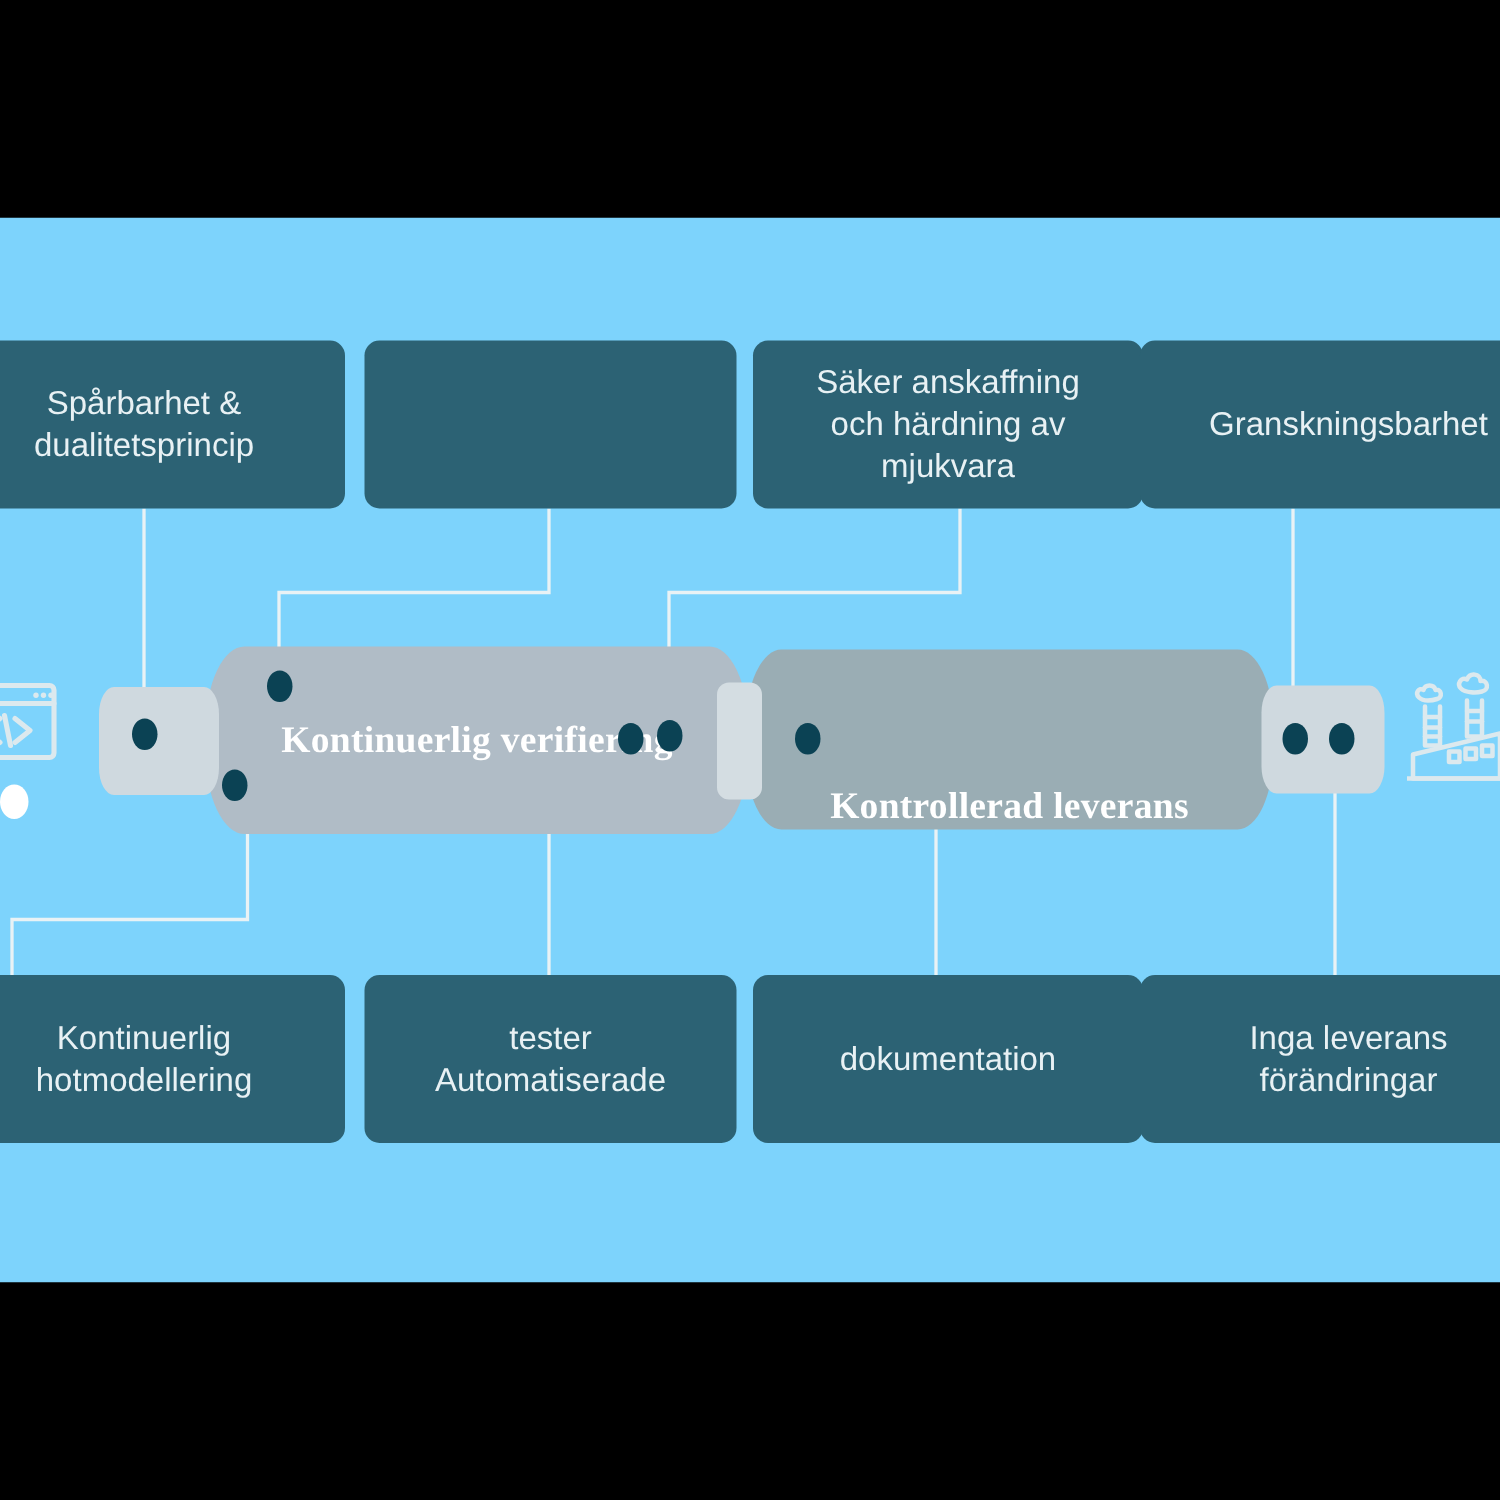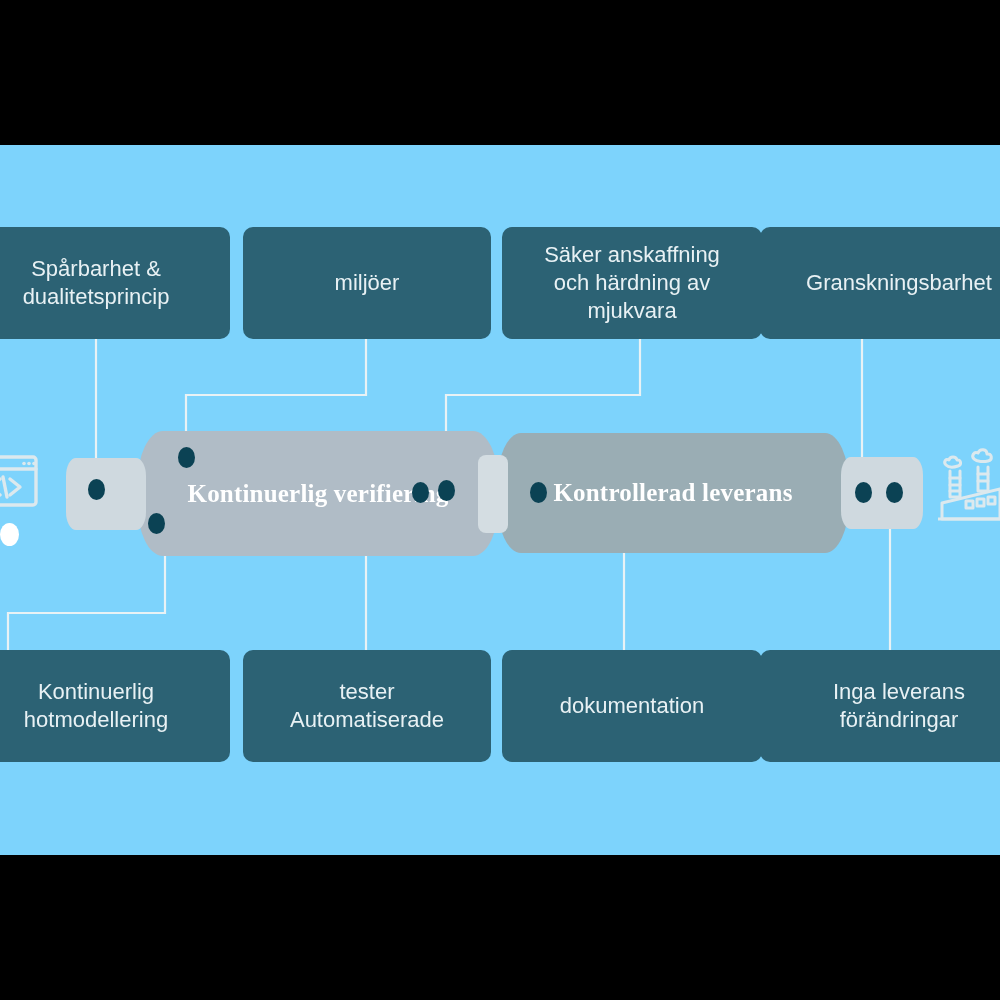--- a/index.html
+++ b/index.html
@@ -91,20 +91,21 @@
   #pipe1 .pipe-body {
     left: 0; top: 0; width: 362px; height: 125px;
     background: #b0bcc6;
   }
   
   #pipe2 { left: 497px; top: 288px; width: 352px; height: 120px; }
   #pipe2 .pipe-body {
     left: 0; top: 0; width: 352px; height: 120px;
     background: #9aadb4;
     border-radius: 24px / 52px;
+    align-items: flex-end;
   }
   
   .flange {
     position: absolute;
     background: #cfd9df;
     border-radius: 10px / 18px;
     z-index: 5;
   }
   #flange-left  { left: 66px;  top: 313px; width: 80px; height: 72px; }
   #flange-mid   { left: 478px; top: 310px; width: 30px; height: 78px;
@@ -162,21 +163,20 @@
 
     <div class="card row-top col-1">
       <div>
         <span>Spårbarhet &amp;</span>
         <span>dualitetsprincip</span>
       </div>
     </div>
 
     <div class="card row-top col-2">
       <div>
-        <span>miljöer</span>
       </div>
     </div>
 
     <div class="card row-top col-3">
       <div>
         <span>Säker anskaffning</span>
         <span>och härdning av</span>
         <span>mjukvara</span>
       </div>
     </div>

